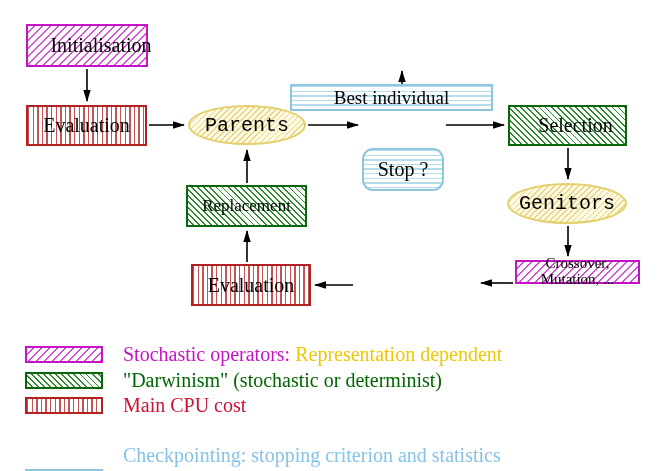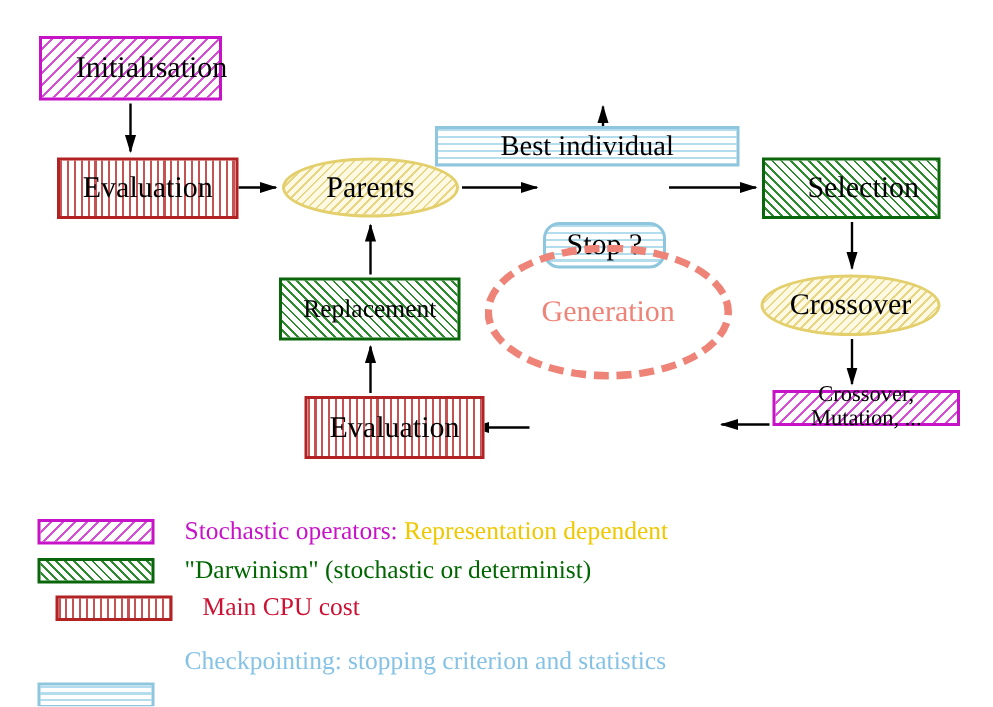--- a/index.html
+++ b/index.html
@@ -17,56 +17,56 @@
     border:2px solid #c713c7;
     background:repeating-linear-gradient(135deg, rgba(0,0,0,0) 0 4.2px, #d44fd4 4.2px 5.6px) #fff;
   }
   .hatch-green{
     border:2px solid #0a660a;
     background:repeating-linear-gradient(45deg, rgba(0,0,0,0) 0 3px, #2d8b2d 3px 4.3px) #fff;
   }
   .lines-red{
     border:2px solid #b22222;
     background:repeating-linear-gradient(90deg, #c65353 0 1.4px, rgba(0,0,0,0) 1.4px 4.6px) #fff;
-    margin-left:12px;
   }
   .lines-cyan{
     border:2px solid #8ec6de;
     background:repeating-linear-gradient(180deg, #b3dcec 0 1.4px, rgba(0,0,0,0) 1.4px 4.6px) #fff;
     margin-top:44px;
   }
   .hatch-yellow{
     border:2px solid #e3cf6b;
     background:repeating-linear-gradient(135deg, rgba(0,0,0,0) 0 3px, #e8d684 3px 4.2px) #fdf9e3;
+    font-family:Liberation Mono, monospace;
   }
   .ellipse{border-radius:50%;}
 
   
   .n-init{left:26px;top:24px;width:122px;height:43px;padding-left:28px;}
   .n-eval-top{left:26px;top:105px;width:121px;height:41px;}
   .n-parents{left:188px;top:105px;width:118px;height:40px;}
   .n-best{left:290px;top:40px;width:203px;height:27px;font-size:19px;}
-  .n-stop{left:362px;top:104px;width:82px;height:31px;border-radius:11px;}
+  .n-stop{left:362px;top:104px;width:82px;height:43px;border-radius:11px;}
   .n-selection{left:508px;top:105px;width:119px;height:41px;padding-left:16px;}
   .n-replacement{left:186px;top:185px;width:121px;height:42px;font-size:17px;}
   .n-genitors{left:507px;top:183px;width:120px;height:41px;}
   .n-eval-bottom{left:191px;top:264px;width:120px;height:42px;}
   .n-offspring{left:355px;top:267px;width:122px;height:36px;}
   .n-crossover{left:515px;top:260px;width:125px;height:24px;font-size:15px;flex-direction:column;}
   .n-generation{
     left:323px;top:163px;width:165px;height:90px;border-radius:50%;
     border:5px dashed #ee8378;color:#ee8378;background:transparent;font-size:20px;
   }
   .overlay{position:absolute;left:0;top:0;width:662px;height:471px;pointer-events:none;}
 
   
   .legend-row{position:absolute;left:25px;display:flex;align-items:center;height:20px;}
   .swatch{width:78px;height:17px;flex:0 0 78px;}
-  .legend-text{margin-left:20px;font-size:17px;white-space:nowrap;}
-  .lr1{top:344px;} .lr2{top:370px;} .lr3{top:395px;} .lr4{top:431px;text-align:center;}
+  .legend-text{margin-left:20px;font-size:20px;white-space:nowrap;}
+  .lr1{top:344px;} .lr2{top:370px;} .lr3{top:395px;} .lr4{top:445px;text-align:center;}
   .t-magenta{color:#c713c7;}
   .t-yellow{color:#f0c800;}
   .t-green{color:#006600;}
   .t-red{color:#cc1133;}
   .t-cyan{color:#86c2e6;}
 </style>
 </head>
 <body>
 
 <div class="canvas">
@@ -113,26 +113,23 @@
   </div>
 
   <div class="node n-selection hatch-green">
     <span>Selection</span>
   </div>
 
   <div class="node n-replacement hatch-green">
     <span>Replacement</span>
   </div>
 
-  <div class="node n-generation">
-    <span>Generation</span>
-  </div>
 
   <div class="node n-genitors hatch-yellow ellipse">
-    <span>Crossover</span>
+    <span>Genitors</span>
   </div>
 
   <div class="node n-eval-bottom lines-red">
     <span>Evaluation</span>
   </div>
 
 
   <div class="node n-crossover hatch-magenta">
     <span>Crossover,</span>
     <span>Mutation, ...</span>

